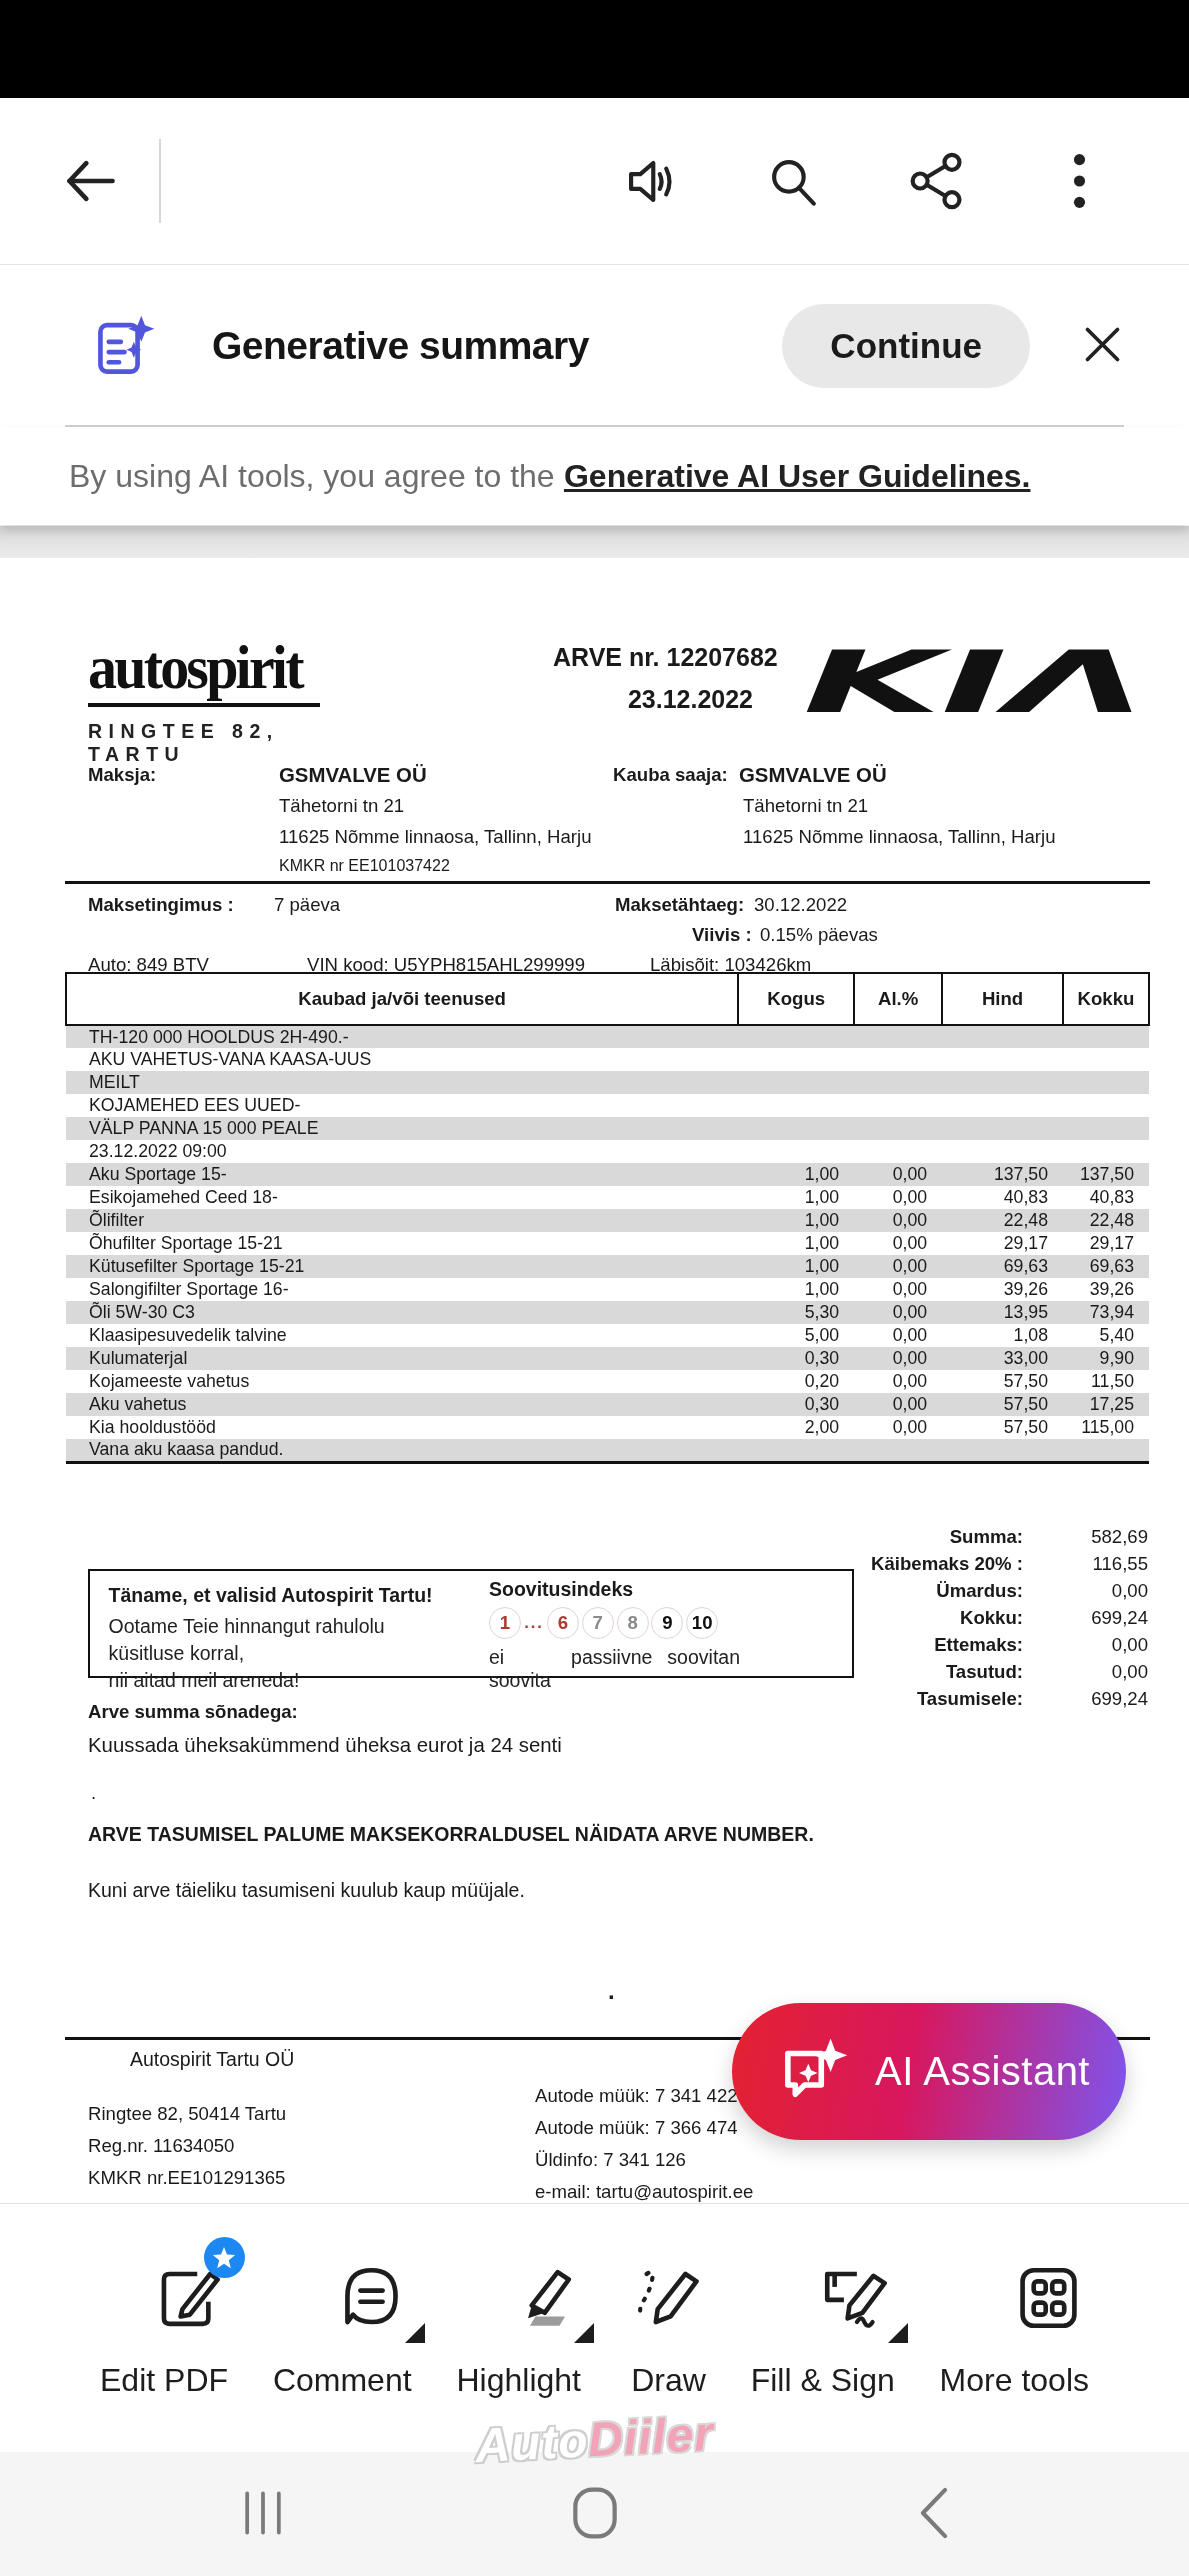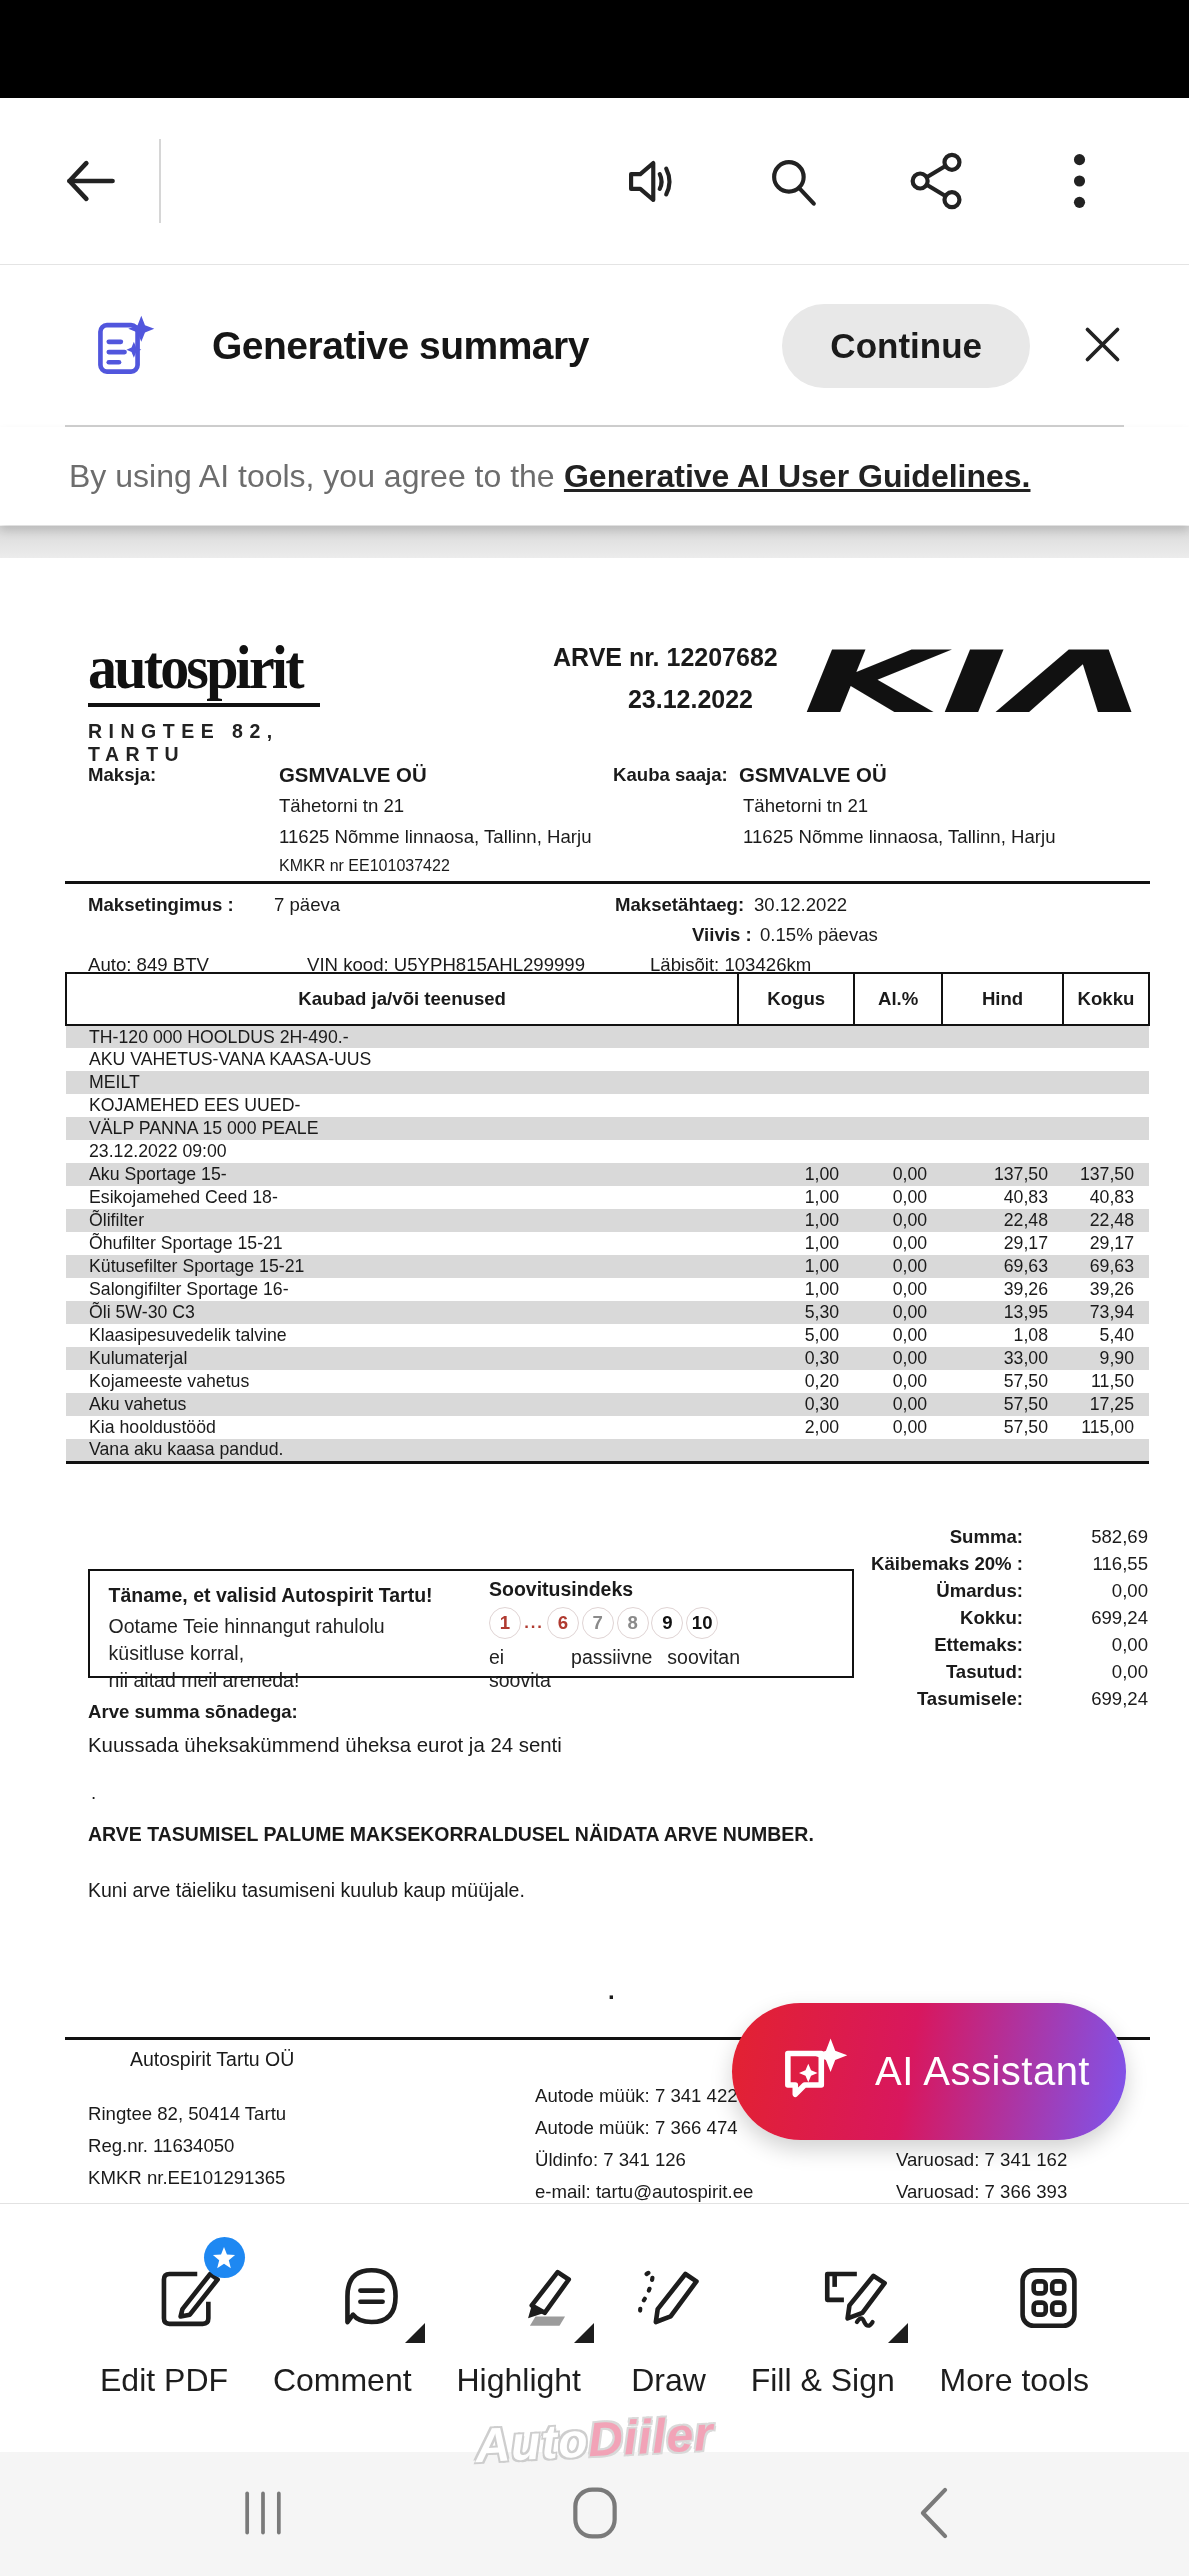--- a/index.html
+++ b/index.html
@@ -509,26 +509,20 @@
           <div>Reg.nr.  11634050</div>
           <div>KMKR nr.EE101291365</div>
           <div>www.autospirit.ee</div>
         </div>
       <div class="f-col f-col2" id="f-col2">
           <div>Autode müük: 7 341 422</div>
           <div>Autode müük: 7 366 474</div>
           <div>Üldinfo: 7 341 126</div>
           <div>e-mail: tartu@autospirit.ee</div>
         </div>
-      <div class="f-col f-col3" id="f-col3">
-          <div>Autohooldus: 7 341 1</div>
-          <div>Autohooldus: 7 366 3</div>
-          <div>Varuosad: 7 341 162</div>
-          <div>Varuosad: 7 366 393</div>
-        </div>
     </div>
   </div>
 
   <div class="ai-pill">
     <svg width="78" height="78" viewBox="0 0 84 84" fill="none">
       <path d="M16 22 H52 V56 H34 L24 66 V56 H16 Z" stroke="#fff" stroke-width="6" stroke-linejoin="round"></path>
       <path d="M62 6 L67 19 L80 24 L67 29 L62 42 L57 29 L44 24 L57 19 Z" fill="#fff"></path>
       <path d="M38 33 L41 40 L48 43 L41 46 L38 53 L35 46 L28 43 L35 40 Z" fill="#fff"></path>
     </svg>
     <span class="ai-pill-label">AI Assistant</span>

